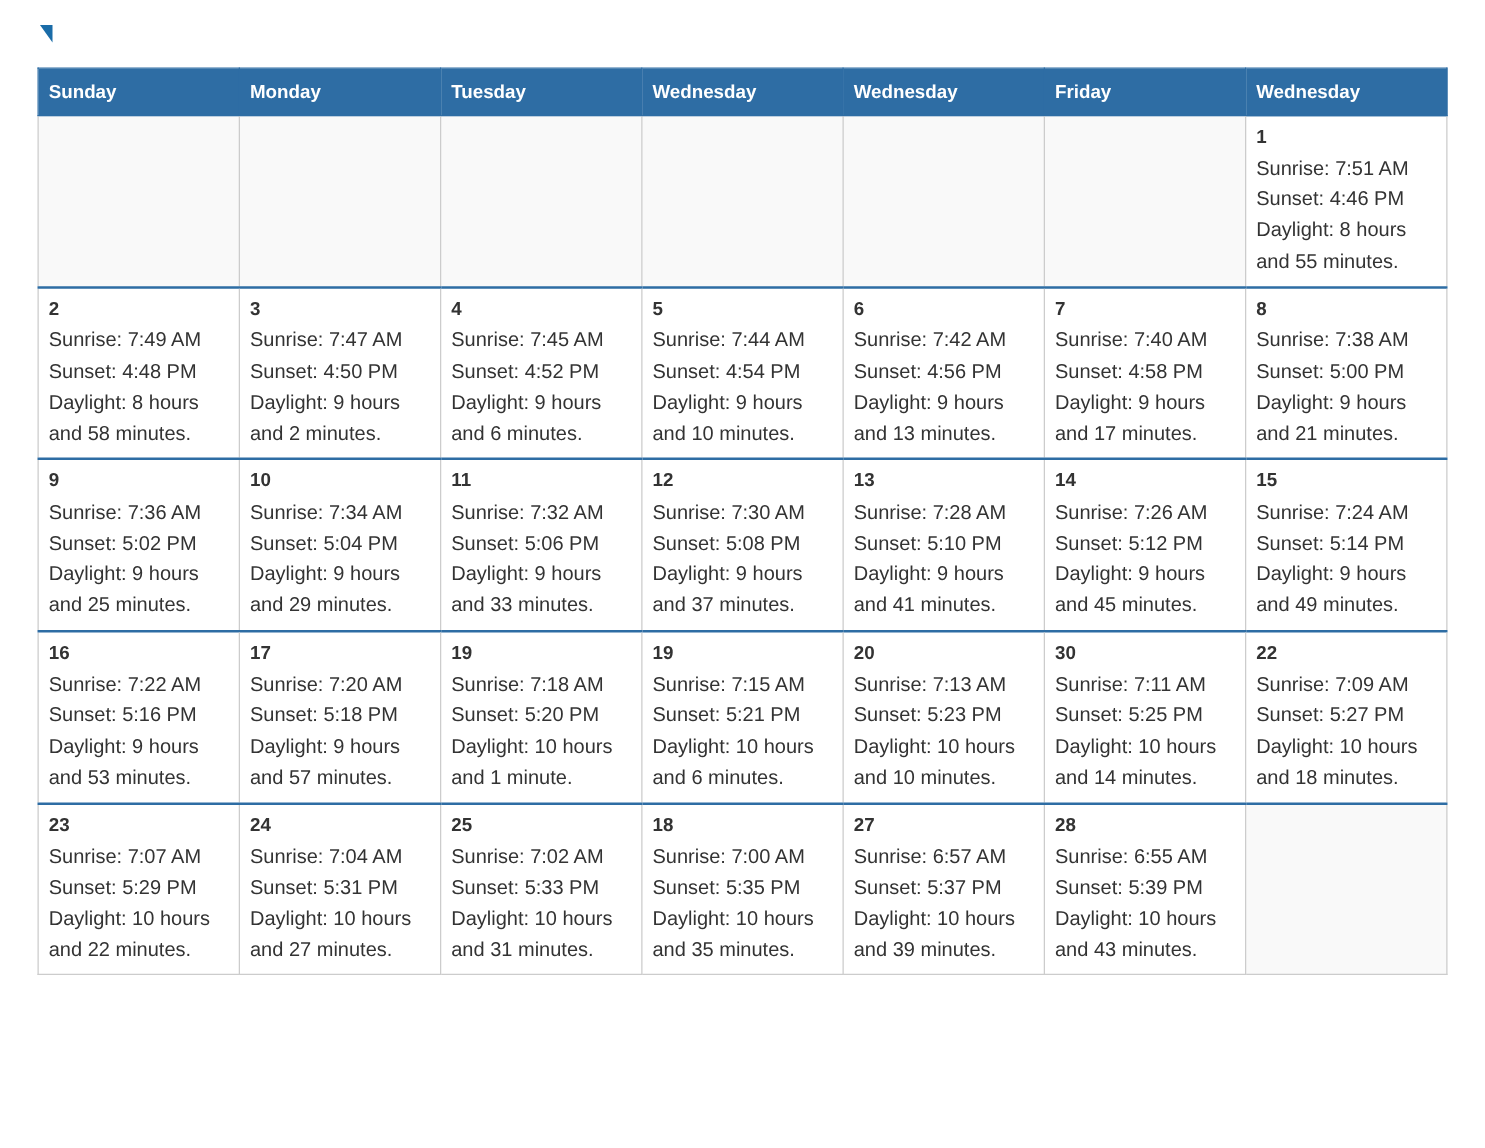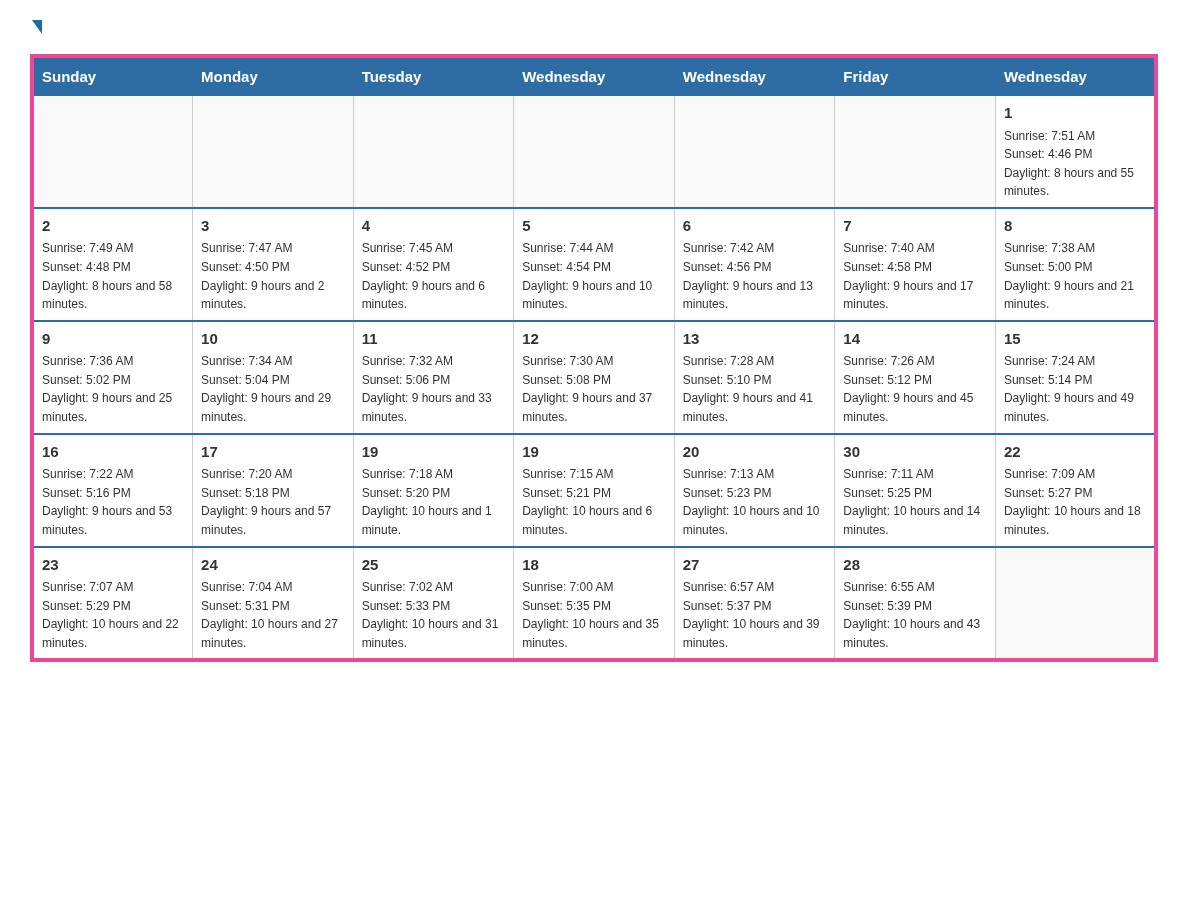--- a/index.html
+++ b/index.html
@@ -50,21 +50,21 @@
       color: #222;
     }
     .location {
       font-size: 20px;
       color: #444;
       margin-top: 4px;
     }
     .calendar {
       width: 100%;
       border-collapse: collapse;
-      border: 4px solid #ec4899;
+      border: 1px solid #ec4899;
     }
     .calendar th {
       background-color: #2e6da4;
       color: #fff;
       font-size: 15px;
       font-weight: bold;
       padding: 10px 8px;
       text-align: left;
       border: 1px solid #2e6da4;
     }
@@ -78,21 +78,21 @@
       color: #333;
       line-height: 1.5;
     }
     .day-num {
       font-size: 15px;
       font-weight: bold;
       display: block;
       margin-bottom: 2px;
     }
     .day-info {
-      font-size: 12px;
+      font-size: 16px;
       color: #333;
       line-height: 1.55;
     }
     .empty-cell {
       background: #f9f9f9;
     }
     .row-top td {
       border-top: 2px solid #2e6da4;
     }
   </style>

